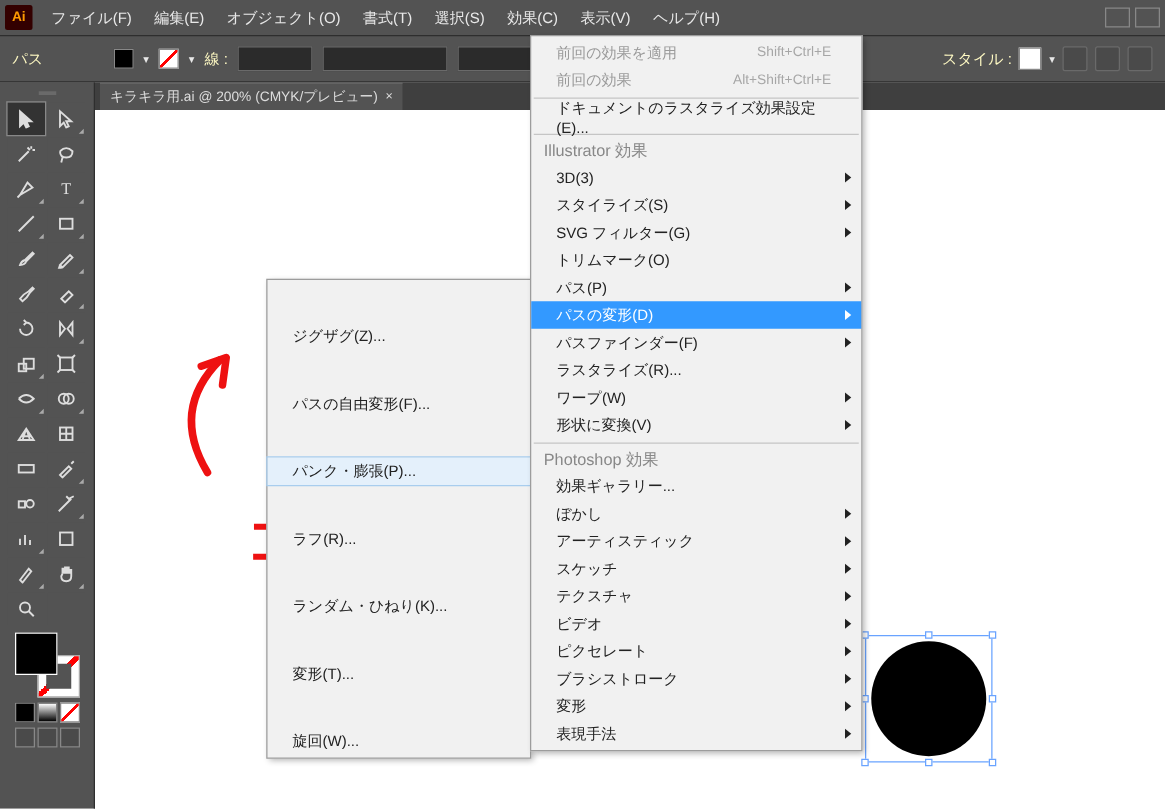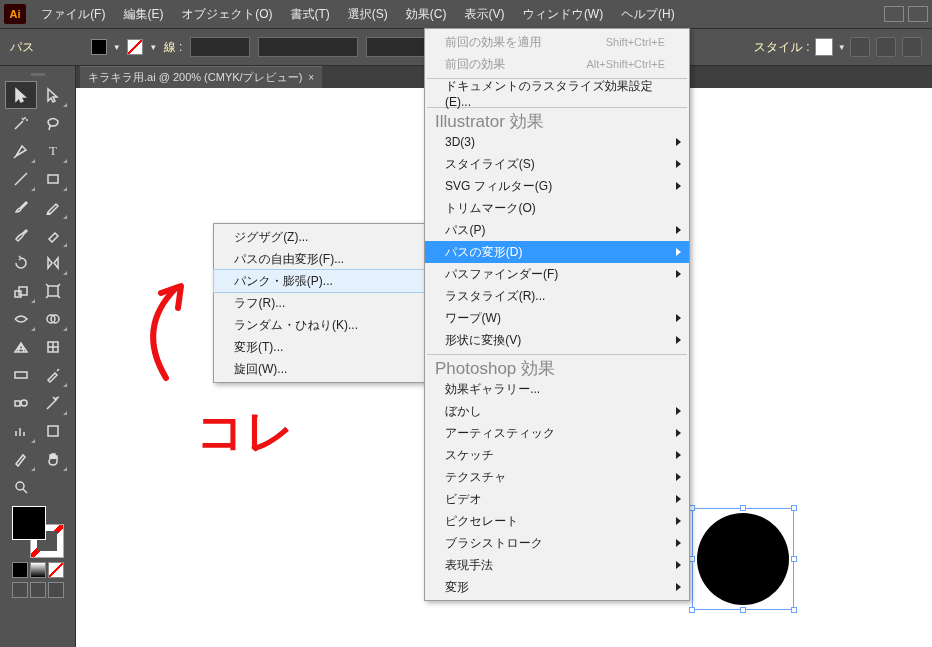--- a/index.html
+++ b/index.html
@@ -63,40 +63,39 @@
   .anno { position:absolute; top:280px; left:126px; pointer-events:none;}
 
   
   .dropdown { position:absolute; top:28px; left:424px; width:266px; background:#f1f1f1; border:1px solid #9c9c9c; box-shadow:2px 2px 5px rgba(0,0,0,.3); font-size:12px; color:#222; padding:2px 0;}
   .dd-row { height:22px; display:flex; align-items:center; padding:0 24px 0 20px; position:relative;gap:48px;}
   .dd-row.disabled { color:#9a9a9a;}
   .dd-row.highlight { background:#3399ff; color:#fff;}
   .dd-row .shortcut { margin-left:auto; font-size:11px; color:inherit; opacity:.85;}
   .dd-row .sub-arrow { position:absolute; right:8px; width:0; height:0; border-top:4px solid transparent; border-bottom:4px solid transparent; border-left:5px solid currentColor;}
   .dd-sep { height:1px; background:#c5c5c5; margin:3px 2px;}
-  .dd-section { height:20px; padding:0 10px; display:flex; align-items:center; color:#888; font-size:17px;}
+  .dd-section { height:20px; padding:0 10px; display:flex; align-items:center; color:#888; font-size:13px;}
 
   
   .submenu { position:absolute; top:223px; left:213px; width:212px; background:#f1f1f1; border:1px solid #9c9c9c; box-shadow:2px 2px 5px rgba(0,0,0,.3); font-size:12px; color:#222; padding:2px 0;}
-  .sm-row { height:22px; display:flex; align-items:center; padding:0 20px;}
+  .sm-row { height:22px; display:flex; align-items:center; padding:0 20px;margin-top:32px;}
   .sm-row.highlight { background:#e4f0fb; outline:1px solid #a8cdee;}
 </style>
 </head>
 <body>
 
 <div class="titlebar">
   <div class="logo">Ai</div>
   <div class="menu-item">ファイル(F)</div>
   <div class="menu-item">編集(E)</div>
   <div class="menu-item">オブジェクト(O)</div>
   <div class="menu-item">書式(T)</div>
   <div class="menu-item">選択(S)</div>
   <div class="menu-item active">効果(C)</div>
   <div class="menu-item">表示(V)</div>
-  <div class="menu-item">ウィンドウ(W)</div>
   <div class="menu-item">ヘルプ(H)</div>
   <div class="title-right">
     <div class="box"></div>
     <div class="box"></div>
   </div>
 </div>
 
 <div class="controlbar">
   <span class="ctl-label">パス</span>
   <div style="flex:0 0 40px"></div>
@@ -421,20 +420,20 @@
     </div>
   <div class="dd-row enabled">
       <span>ピクセレート</span>
       <span class="sub-arrow"></span>
     </div>
   <div class="dd-row enabled">
       <span>ブラシストローク</span>
       <span class="sub-arrow"></span>
     </div>
   <div class="dd-row enabled">
+      <span>変形</span>
+      <span class="sub-arrow"></span>
+    </div>
+  <div class="dd-row enabled">
       <span>表現手法</span>
       <span class="sub-arrow"></span>
     </div>
-  <div class="dd-row enabled">
-      <span>変形</span>
-      <span class="sub-arrow"></span>
-    </div>
 </div>
 
 </body></html>

